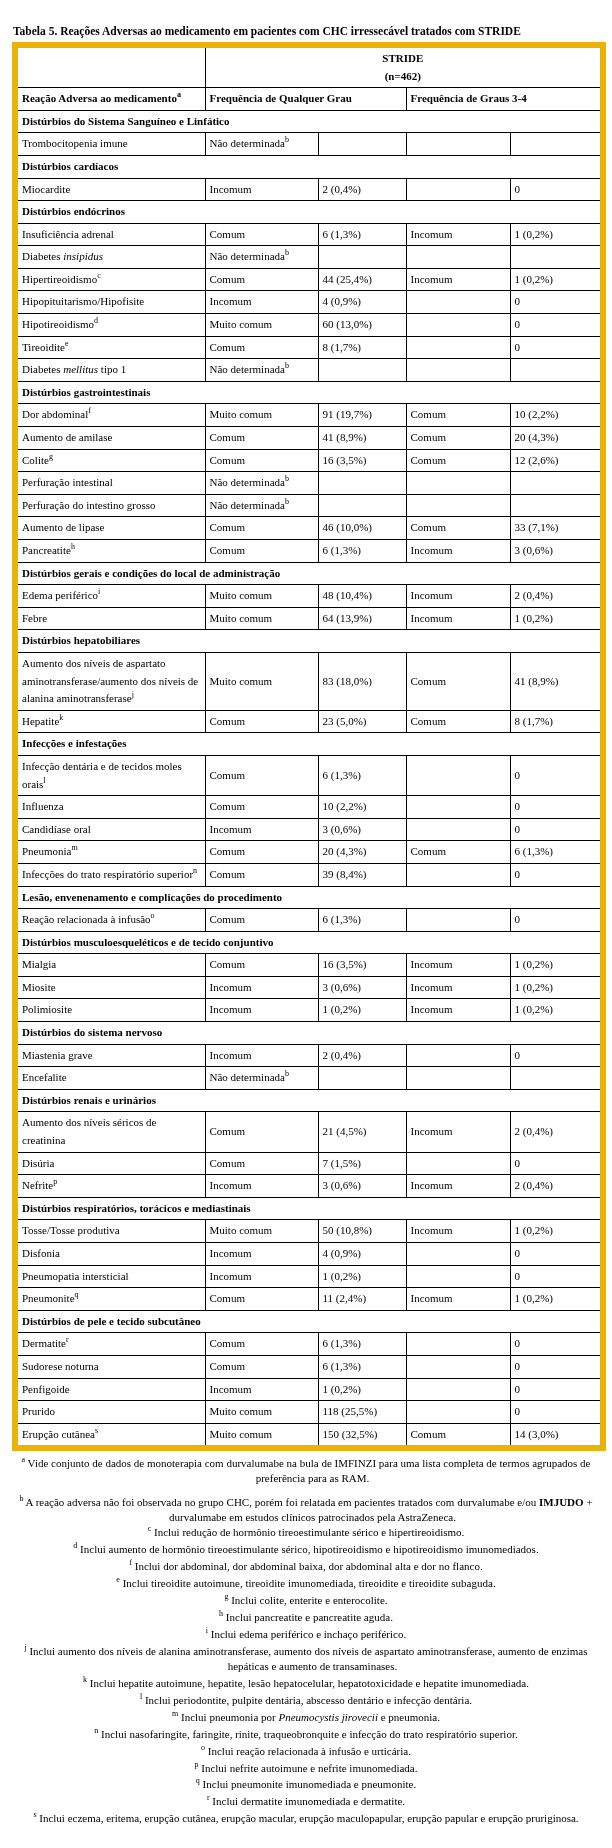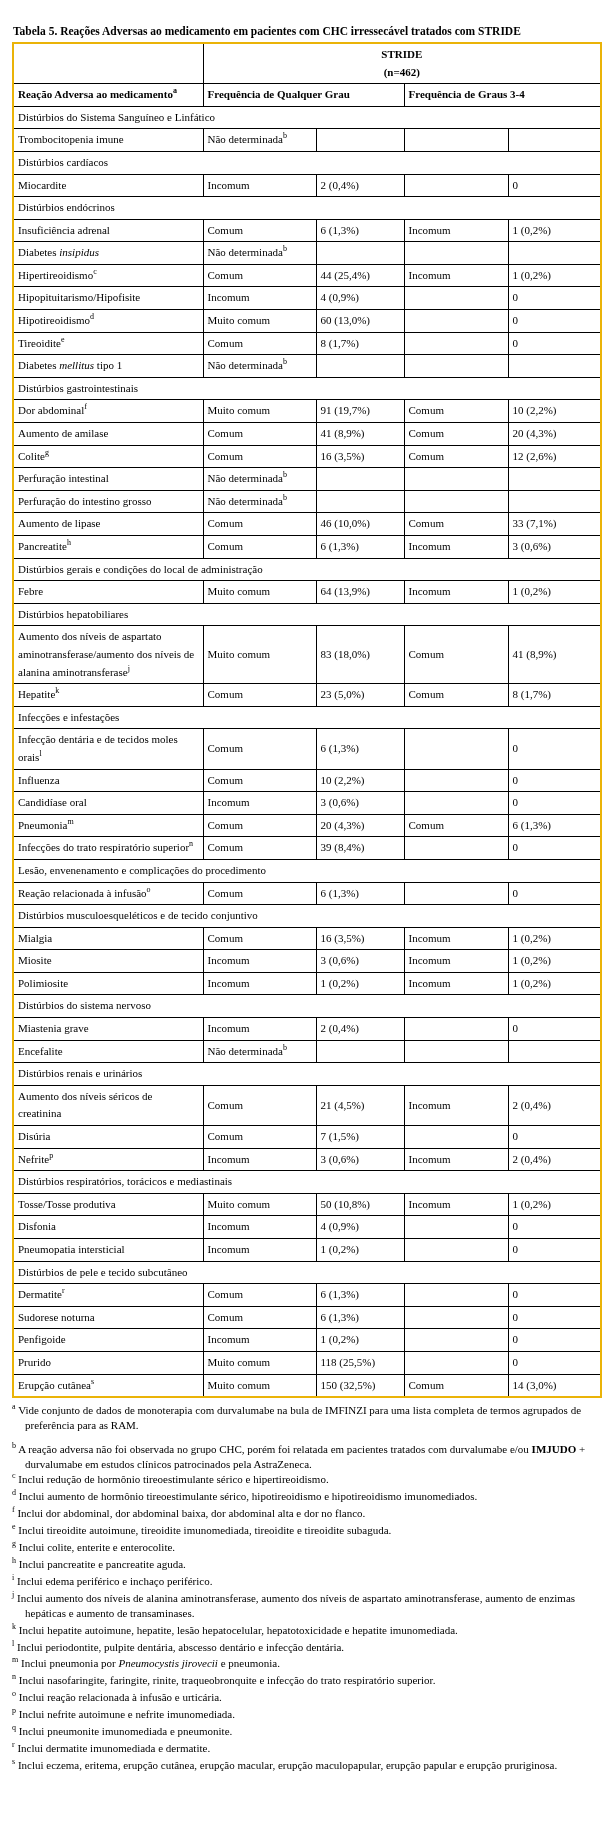--- a/index.html
+++ b/index.html
@@ -16,48 +16,49 @@
     font-weight: bold;
     font-size: 11.5px;
     line-height: 1.3;
     margin: 15px 0 3px 1px;
   }
 
   table.art {
     border-collapse: collapse;
     table-layout: fixed;
     width: 588px;
-    border: 2px solid #eab308;
+    border: 6px solid #eab308;
     background: #fff;
   }
   table.art td {
     border: 1px solid #000;
     padding: 2px 4px;
     vertical-align: middle;
     line-height: 1.6;
     overflow: hidden;
     word-wrap: break-word;
   }
   td.group-cell {
     text-align: center;
     font-weight: bold;
     line-height: 1.95;
     padding: 1px 4px;
   }
   td.colhead { font-weight: bold; margin-left: 20px; }
-  td.section { font-weight: normal; }
+  td.section { font-weight: bold; }
 
   sup { font-size: 8px; line-height: 0; }
 
   .footnotes { margin-top: 5px; }
   .fn {
     line-height: 1.36;
     padding-left: 13px;
     text-indent: -13px;
     margin: 0 0 2px 0;
+    text-align: center;
   }
   .fn[data-name="footnote-a"] { margin-bottom: 9px; }
   .fn[data-name="footnote-b"] { margin-bottom: 0; }
   .fn sup { font-size: 8px; }
 </style>
 </head>
 <body>
 
 <div class="page" data-name="document-page">
 
@@ -207,20 +208,27 @@
           <td data-name="reaction-cell">Pancreatite<sup>h</sup></td>
           <td data-name="any-grade-frequency-cell">Comum</td>
           <td data-name="any-grade-count-cell">6 (1,3%)</td>
           <td data-name="grade-3-4-frequency-cell">Incomum</td>
           <td data-name="grade-3-4-count-cell">3 (0,6%)</td>
         </tr>
         <tr data-name="section-header-row">
           <td colspan="5" class="section" data-name="section-header-label">Distúrbios gerais e condições do local de administração</td>
         </tr>
         <tr data-name="table-row">
+          <td data-name="reaction-cell">Edema periférico<sup>i</sup></td>
+          <td data-name="any-grade-frequency-cell">Muito comum</td>
+          <td data-name="any-grade-count-cell">48 (10,4%)</td>
+          <td data-name="grade-3-4-frequency-cell">Incomum</td>
+          <td data-name="grade-3-4-count-cell">2 (0,4%)</td>
+        </tr>
+        <tr data-name="table-row">
           <td data-name="reaction-cell">Febre</td>
           <td data-name="any-grade-frequency-cell">Muito comum</td>
           <td data-name="any-grade-count-cell">64 (13,9%)</td>
           <td data-name="grade-3-4-frequency-cell">Incomum</td>
           <td data-name="grade-3-4-count-cell">1 (0,2%)</td>
         </tr>
         <tr data-name="section-header-row">
           <td colspan="5" class="section" data-name="section-header-label">Distúrbios hepatobiliares</td>
         </tr>
         <tr data-name="table-row">
@@ -366,20 +374,27 @@
           <td data-name="any-grade-count-cell">4 (0,9%)</td>
           <td data-name="grade-3-4-frequency-cell"></td>
           <td data-name="grade-3-4-count-cell">0</td>
         </tr>
         <tr data-name="table-row">
           <td data-name="reaction-cell">Pneumopatia intersticial</td>
           <td data-name="any-grade-frequency-cell">Incomum</td>
           <td data-name="any-grade-count-cell">1 (0,2%)</td>
           <td data-name="grade-3-4-frequency-cell"></td>
           <td data-name="grade-3-4-count-cell">0</td>
+        </tr>
+        <tr data-name="table-row">
+          <td data-name="reaction-cell">Pneumonite<sup>q</sup></td>
+          <td data-name="any-grade-frequency-cell">Comum</td>
+          <td data-name="any-grade-count-cell">11 (2,4%)</td>
+          <td data-name="grade-3-4-frequency-cell">Incomum</td>
+          <td data-name="grade-3-4-count-cell">1 (0,2%)</td>
         </tr>
         <tr data-name="section-header-row">
           <td colspan="5" class="section" data-name="section-header-label">Distúrbios de pele e tecido subcutâneo</td>
         </tr>
         <tr data-name="table-row">
           <td data-name="reaction-cell">Dermatite<sup>r</sup></td>
           <td data-name="any-grade-frequency-cell">Comum</td>
           <td data-name="any-grade-count-cell">6 (1,3%)</td>
           <td data-name="grade-3-4-frequency-cell"></td>
           <td data-name="grade-3-4-count-cell">0</td>

